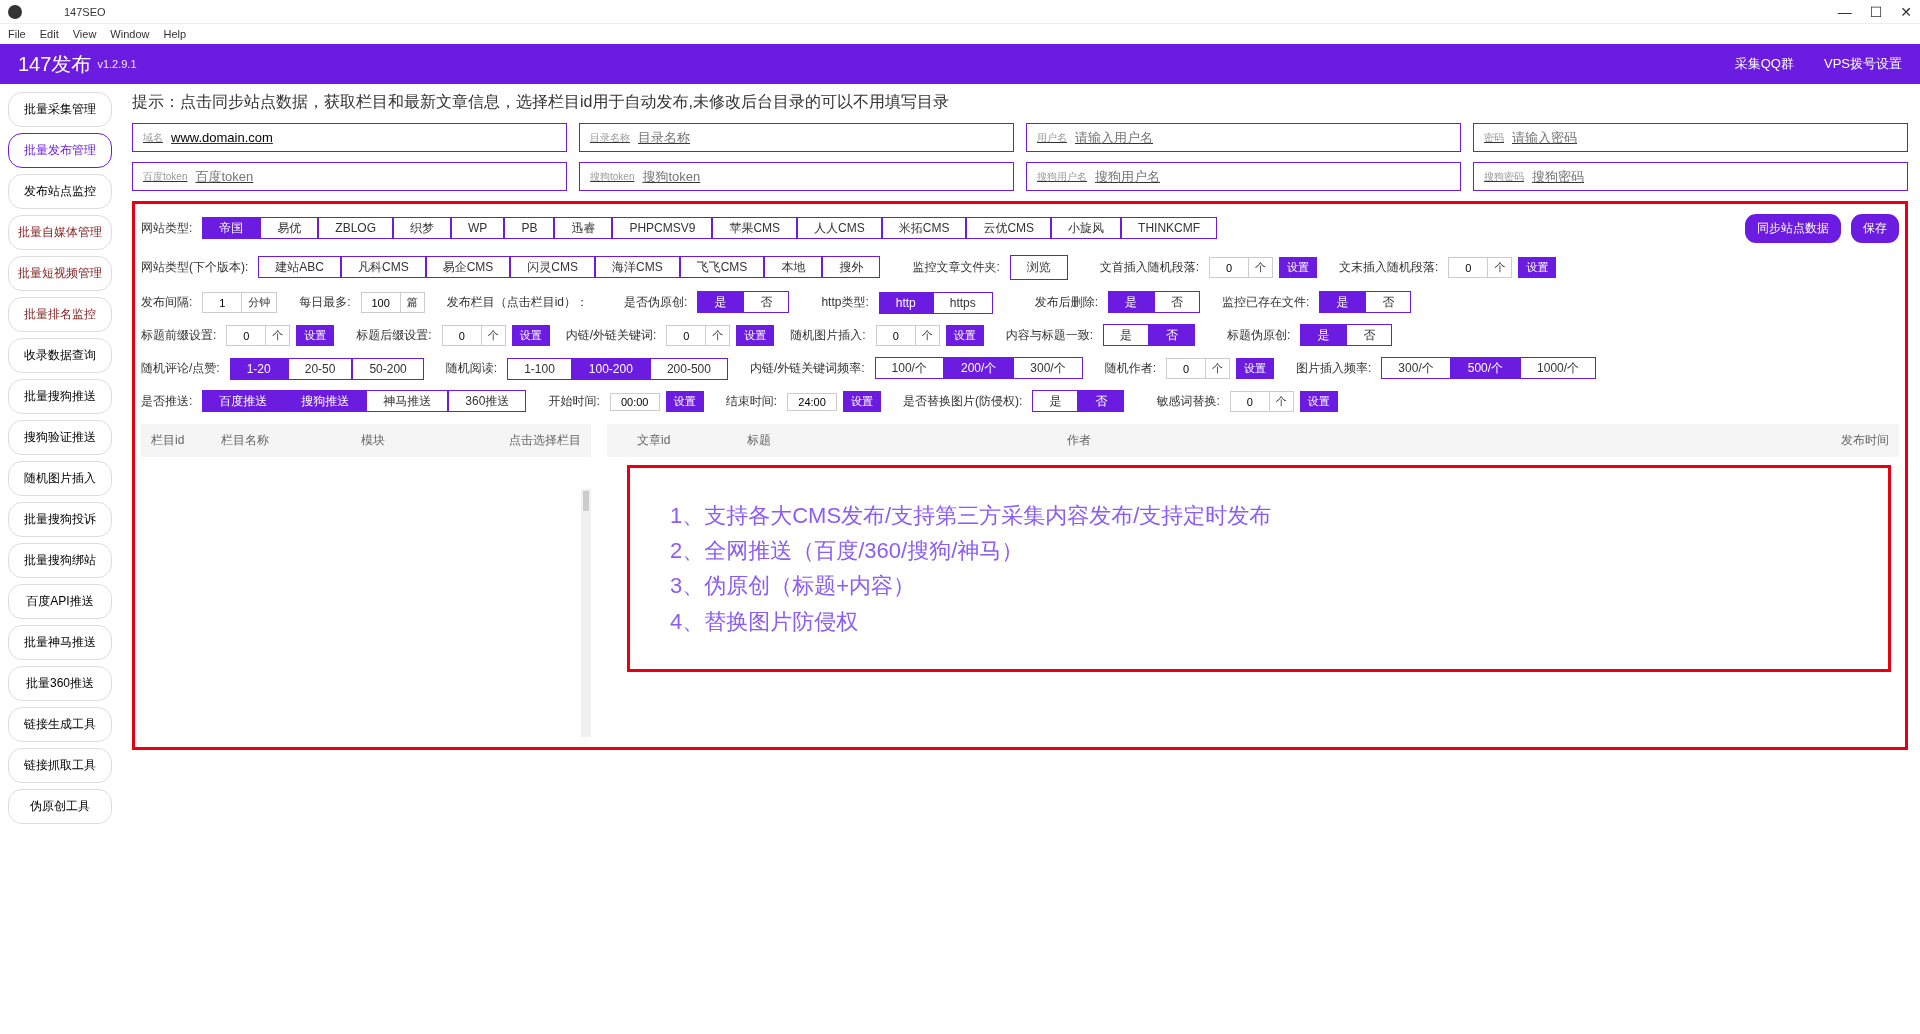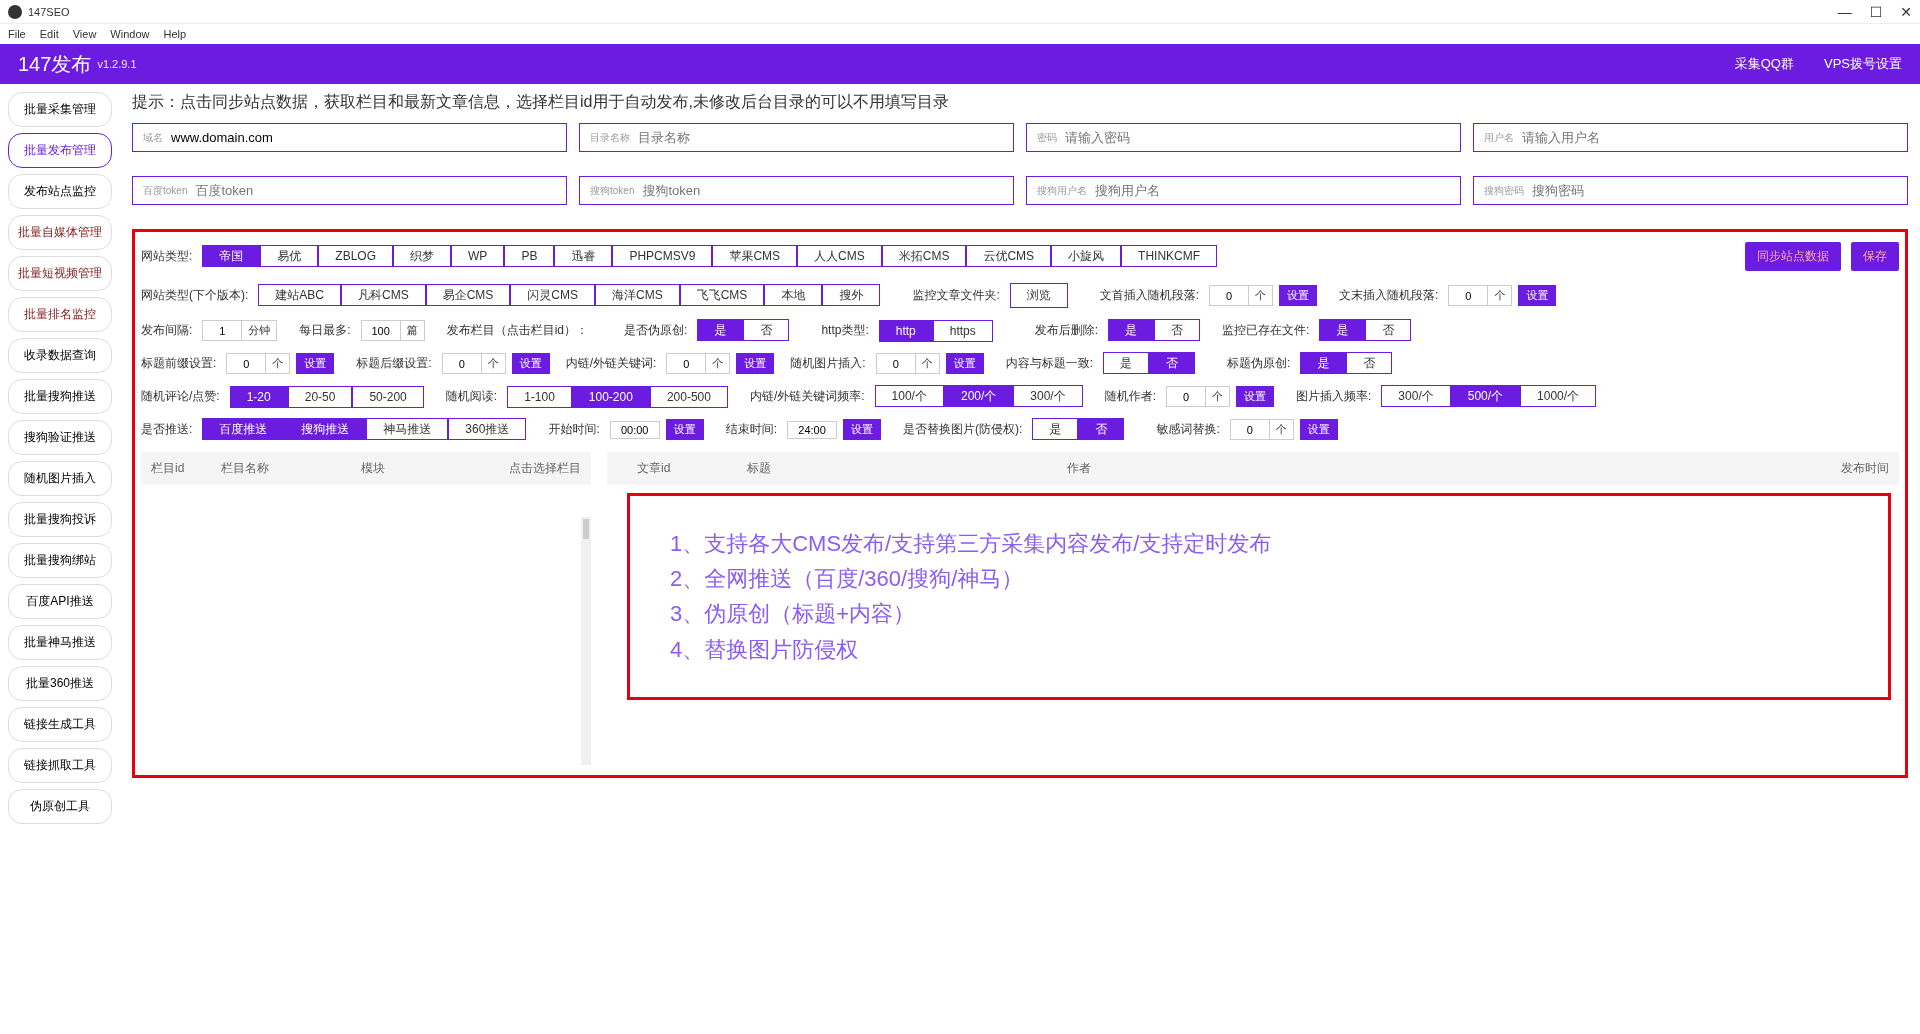--- a/index.html
+++ b/index.html
@@ -1,42 +1,42 @@
 <!DOCTYPE html>
 <html><head>
 <meta charset="utf-8">
 <style>
 * { margin: 0; padding: 0; box-sizing: border-box; font-family: "Microsoft YaHei", Arial, sans-serif; }
 body { background: #fff; font-size: 12px; color: #333; overflow: hidden; }
-.titlebar { height: 24px; display: flex; align-items: center; padding: 0 8px; border-bottom: 1px solid #eee; }
+.titlebar { height: 24px; display: flex; align-items: center; padding: 0 8px; border-bottom: 1px solid #eee; gap: 36px; }
 .titlebar .icon { width: 14px; height: 14px; background: #333; border-radius: 50%; margin-right: 6px; }
 .titlebar .title { font-size: 11px; }
 .titlebar .win-controls { margin-left: auto; display: flex; gap: 18px; font-size: 14px; }
 .menubar { height: 20px; display: flex; align-items: center; padding: 0 8px; font-size: 11px; gap: 14px; }
 .header { background: #6c1ce0; color: #fff; height: 40px; display: flex; align-items: center; padding: 0 18px; }
 .header .app-title { font-size: 20px; font-weight: 500; }
 .header .version { font-size: 11px; margin-left: 6px; opacity: 0.9; }
 .header .links { margin-left: auto; display: flex; gap: 30px; font-size: 13px; text-align: center; }
 .main { display: flex; height: calc(100vh - 84px); }
 .sidebar { width: 120px; padding: 8px; display: flex; flex-direction: column; gap: 6px; }
 .sidebar button { border: 1px solid #ddd; background: #fff; padding: 8px 4px; font-size: 12px; cursor: pointer; border-radius: 14px; }
 .sidebar button.active { color: #6c1ce0; border-color: #6c1ce0; }
 .sidebar button.disabled { color: #7f1d1d; }
 .content { flex: 1; padding: 8px 12px; overflow: auto; }
 .hint { font-size: 16px; margin-bottom: 10px; }
-.input-row { display: flex; gap: 12px; margin-bottom: 24px; }
+.input-row { display: flex; gap: 12px; margin-bottom: 10px; text-decoration: underline; }
 .input-group { flex: 1; border: 1px solid #6c1ce0; padding: 6px 10px; display: flex; align-items: center; }
 .input-group .label { font-size: 10px; color: #999; margin-right: 8px; white-space: nowrap; }
 .input-group input { border: none; outline: none; flex: 1; font-size: 13px; }
 .red-panel { border: 3px solid #e60012; padding: 10px 6px; }
 .toolbar-row { display: flex; align-items: center; gap: 6px; margin-bottom: 12px; flex-wrap: wrap; }
 .row-label { font-size: 12px; margin-right: 4px; }
 .opt { border: 1px solid #6c1ce0; padding: 3px 16px; font-size: 12px; cursor: pointer; background: #fff; }
 .opt.active { background: #6c1ce0; color: #fff; }
-.btn-primary { background: #6c1ce0; color: #fca5a5; border: none; padding: 6px 12px; font-size: 12px; cursor: pointer; border-radius: 2px; }
+.btn-primary { background: #6c1ce0; color: #ffffff; border: none; padding: 6px 12px; font-size: 12px; cursor: pointer; border-radius: 11px; }
 .btn-set { background: #6c1ce0; color: #fff; border: none; padding: 3px 8px; font-size: 11px; cursor: pointer; }
 .num-input { border: 1px solid #ccc; width: 40px; padding: 2px 4px; text-align: center; font-size: 11px; }
 .time-input { border: 1px solid #ccc; width: 50px; padding: 2px 4px; text-align: center; font-size: 11px; }
 .unit { font-size: 11px; border: 1px solid #ccc; border-left: none; padding: 2px 6px; }
 .input-unit { display: inline-flex; }
 .table-area { display: flex; gap: 16px; margin-top: 6px; }
 .table-left { width: 450px; }
 .table-right { flex: 1; position: relative; }
 .thead { display: flex; background: #f5f5f5; padding: 8px 10px; font-size: 12px; color: #666; }
 .feature-box { border: 3px solid #e60012; margin: 8px 8px 0 20px; padding: 30px 40px; position: relative; }
@@ -102,26 +102,26 @@
     <div class="input-row" id="inputs1">
         <div class="input-group">
           <span class="label">域名</span>
           <input value="www.domain.com" style="">
         </div>
         <div class="input-group">
           <span class="label">目录名称</span>
           <input placeholder="目录名称" style="">
         </div>
         <div class="input-group">
+          <span class="label">用户名</span>
+          <input placeholder="请输入用户名" style="">
+        </div>
+        <div class="input-group">
           <span class="label">密码</span>
           <input placeholder="请输入密码" style="">
-        </div>
-        <div class="input-group">
-          <span class="label">用户名</span>
-          <input placeholder="请输入用户名" style="">
         </div>
       </div>
     <div class="input-row" id="inputs2">
         <div class="input-group">
           <span class="label">百度token</span>
           <input placeholder="百度token" style="">
         </div>
         <div class="input-group">
           <span class="label">搜狗token</span>
           <input placeholder="搜狗token" style="">

